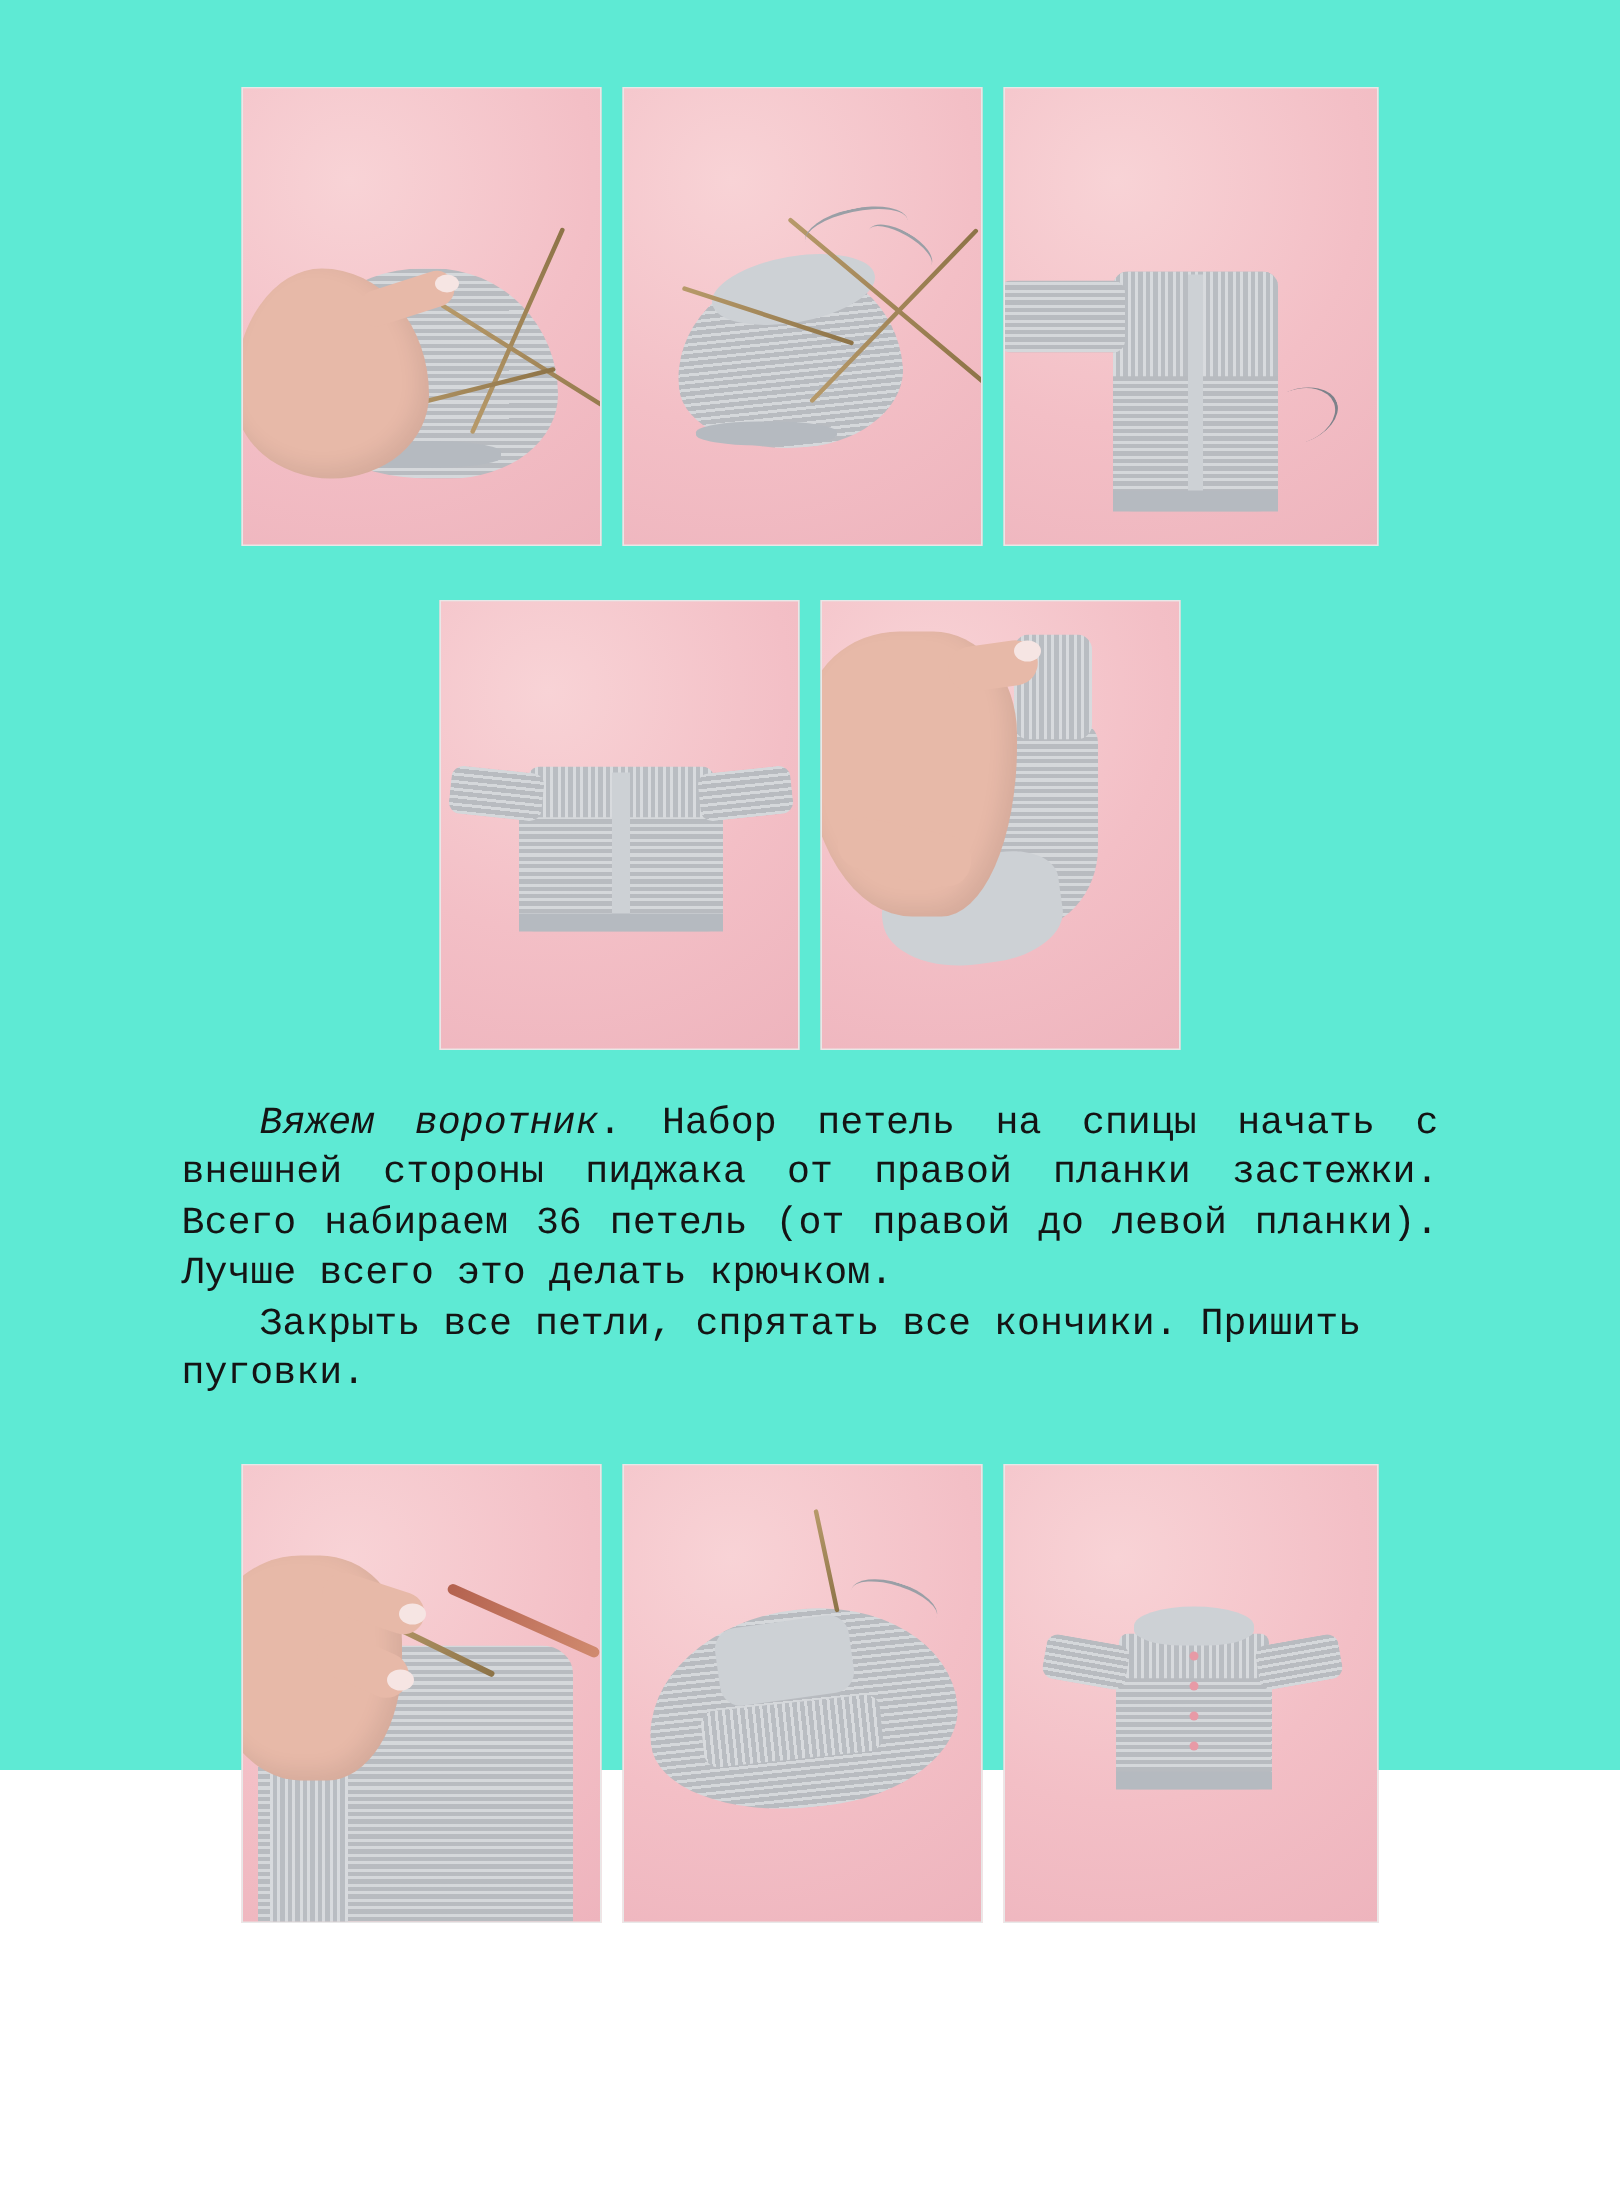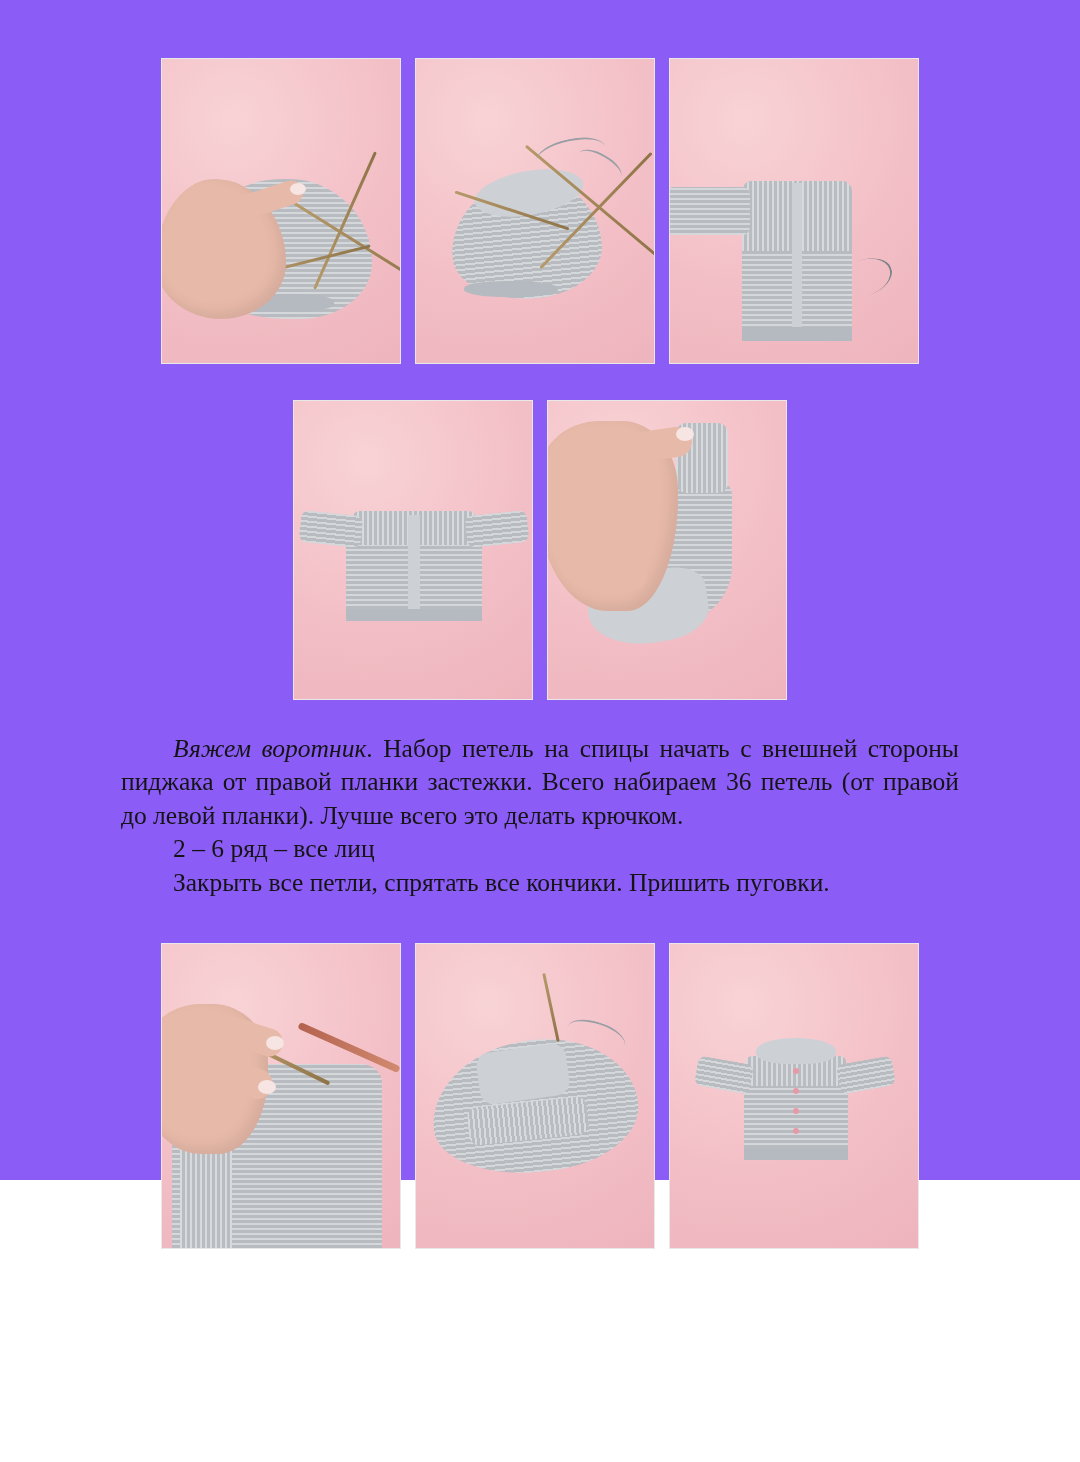--- a/index.html
+++ b/index.html
@@ -11,22 +11,23 @@
     width: 1080px;
     height: 1462px;
     font-family: "Liberation Serif", serif;
     color: #141414;
     overflow: hidden;
   }
   .page {
     position: relative;
     width: 1080px;
     height: 1180px;
-    background: #8b5cf6;
+    background: #5eead4;
     box-sizing: border-box;
+    font-family: Liberation Mono, monospace;
   }
 
   
   .photo-row {
     display: flex;
     justify-content: center;
     gap: 14px;
   }
   .photo {
     position: relative;
@@ -191,21 +192,20 @@
       <div class="finger" style="left:84px;top:28px;width:60px;height:30px;transform:rotate(-8deg);"></div>
       <div class="nail" style="left:128px;top:26px;width:18px;height:14px;"></div>
       <div class="finger" style="left:10px;top:150px;width:90px;height:34px;transform:rotate(12deg);"></div>
     </div>
   </div>
 
   <div class="text-block" style="margin-top:32px;">
     <p class="indent">
       <span class="em">Вяжем воротник</span><span>. Набор петель на спицы начать с внешней стороны пиджака от правой планки застежки. Всего набираем 36 петель (от правой до левой планки). Лучше всего это делать крючком.</span>
     </p>
-    <p class="row-line">2 – 6 ряд – все лиц</p>
     <p class="row-line">Закрыть все петли, спрятать все кончики. Пришить пуговки.</p>
   </div>
 
   <div class="photo-row" style="padding-top:44px;">
 
     <div class="photo" style="width:240px;height:306px;">
       <div class="bg"></div>
       <div class="knit garter" style="left:10px;top:120px;width:210px;height:186px;border-radius:26% 10% 0 0;"></div>
       <div class="knit rib" style="left:18px;top:150px;width:52px;height:156px;"></div>
       <div class="needle" style="left:82px;top:118px;width:90px;height:4px;transform:rotate(26deg);"></div>

